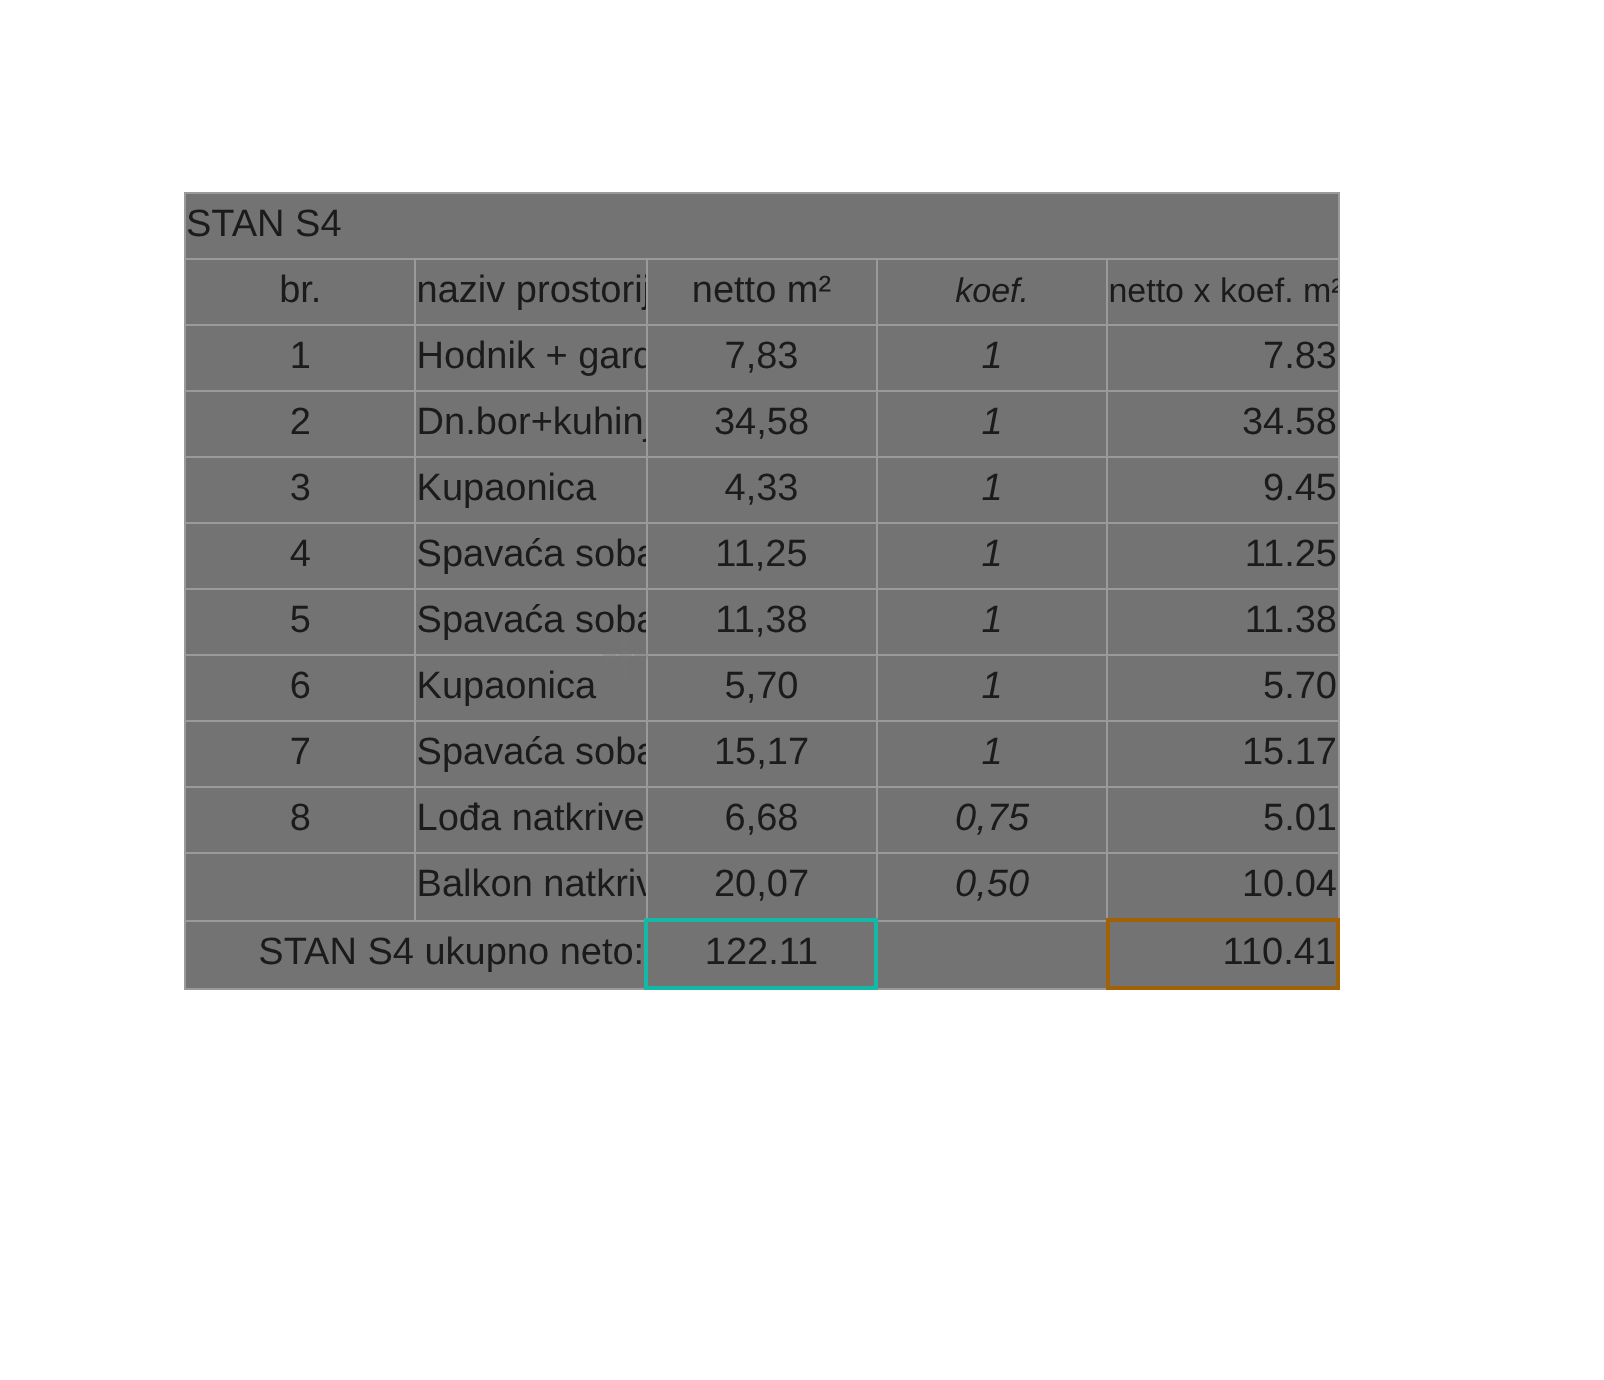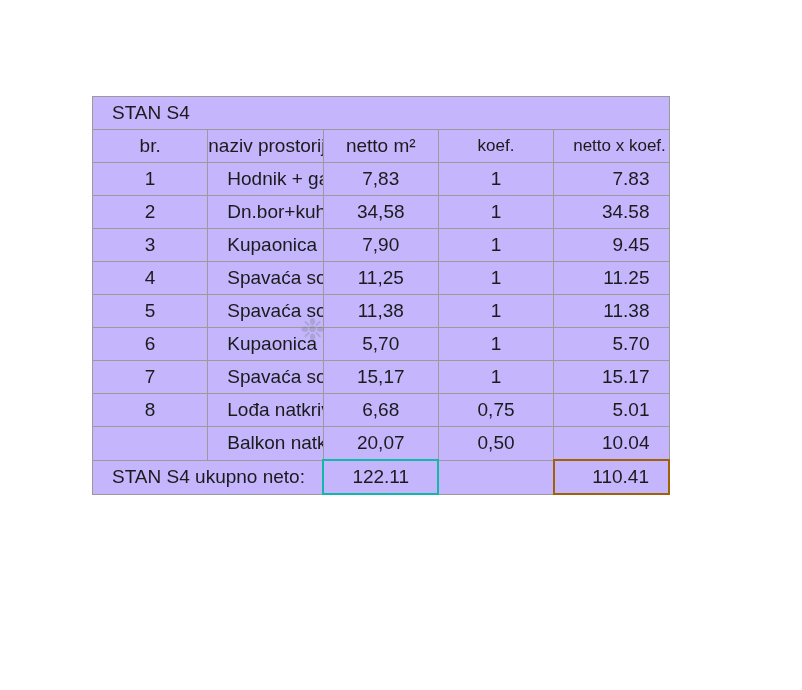--- a/index.html
+++ b/index.html
@@ -21,33 +21,33 @@
     width: 578px;
   }
   table.apt {
     border-collapse: collapse;
     width: 578px;
     table-layout: fixed;
     background: #e9e9e9;
   }
   table.apt td {
     border: 1px solid #9a9a9a;
-    background: #c4b5fd;
+    background: #737373;
     font-size: 19px;
     color: #1b1b1b;
     height: 32px;
-    padding: 0 19px;
+    padding: 0 0;
     vertical-align: middle;
     white-space: nowrap;
     overflow: hidden;
   }
   .col-br { width: 50px; text-align: center; }
   .col-name { width: 250px; text-align: left; padding-left: 8px; }
   .col-netto { width: 86px; text-align: center; }
-  .col-koef { width: 44px; text-align: center; }
+  .col-koef { width: 44px; text-align: center; font-style: italic; }
   .col-prod { width: 146px; text-align: right; }
 
   .title-row td {
     height: 38px;
     font-size: 23px;
     text-align: left;
     padding-left: 10px;
     border-bottom: 1px solid #9a9a9a;
   }
   .head-row td {
@@ -127,21 +127,21 @@
       <tr>
         <td class="col-br">2</td>
         <td class="col-name">Dn.bor+kuhinja+blag.</td>
         <td class="col-netto">34,58</td>
         <td class="col-koef">1</td>
         <td class="col-prod">34.58</td>
       </tr>
       <tr>
         <td class="col-br">3</td>
         <td class="col-name">Kupaonica</td>
-        <td class="col-netto">7,90</td>
+        <td class="col-netto">4,33</td>
         <td class="col-koef">1</td>
         <td class="col-prod">9.45</td>
       </tr>
       <tr>
         <td class="col-br">4</td>
         <td class="col-name">Spavaća soba</td>
         <td class="col-netto">11,25</td>
         <td class="col-koef">1</td>
         <td class="col-prod">11.25</td>
       </tr>

